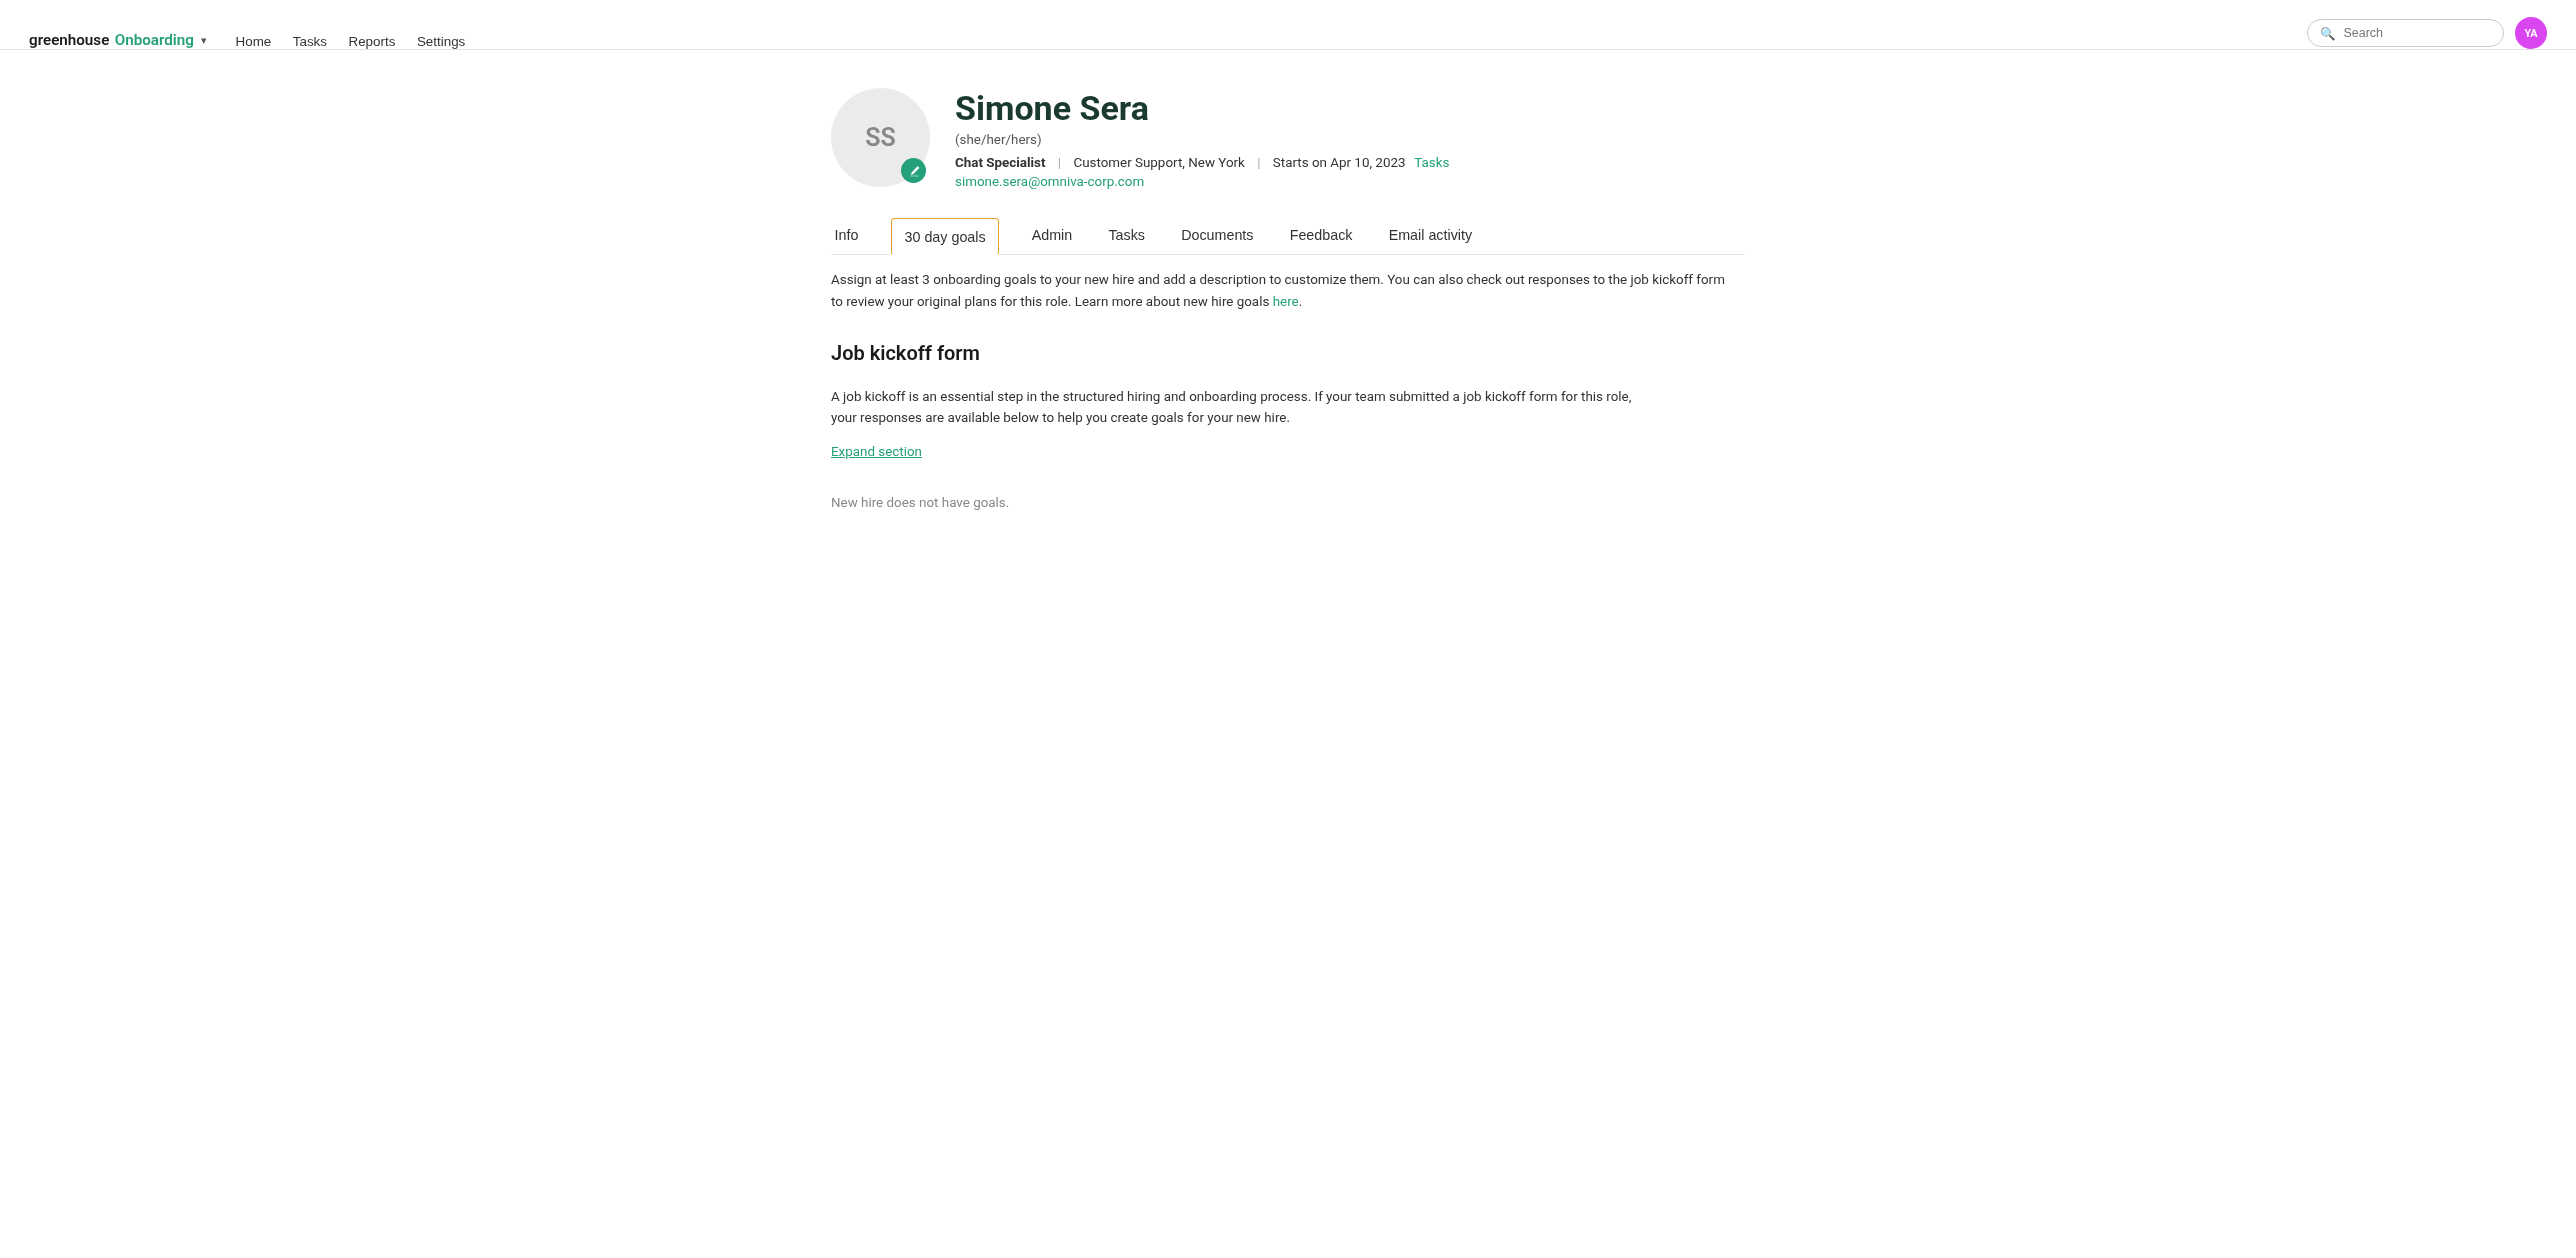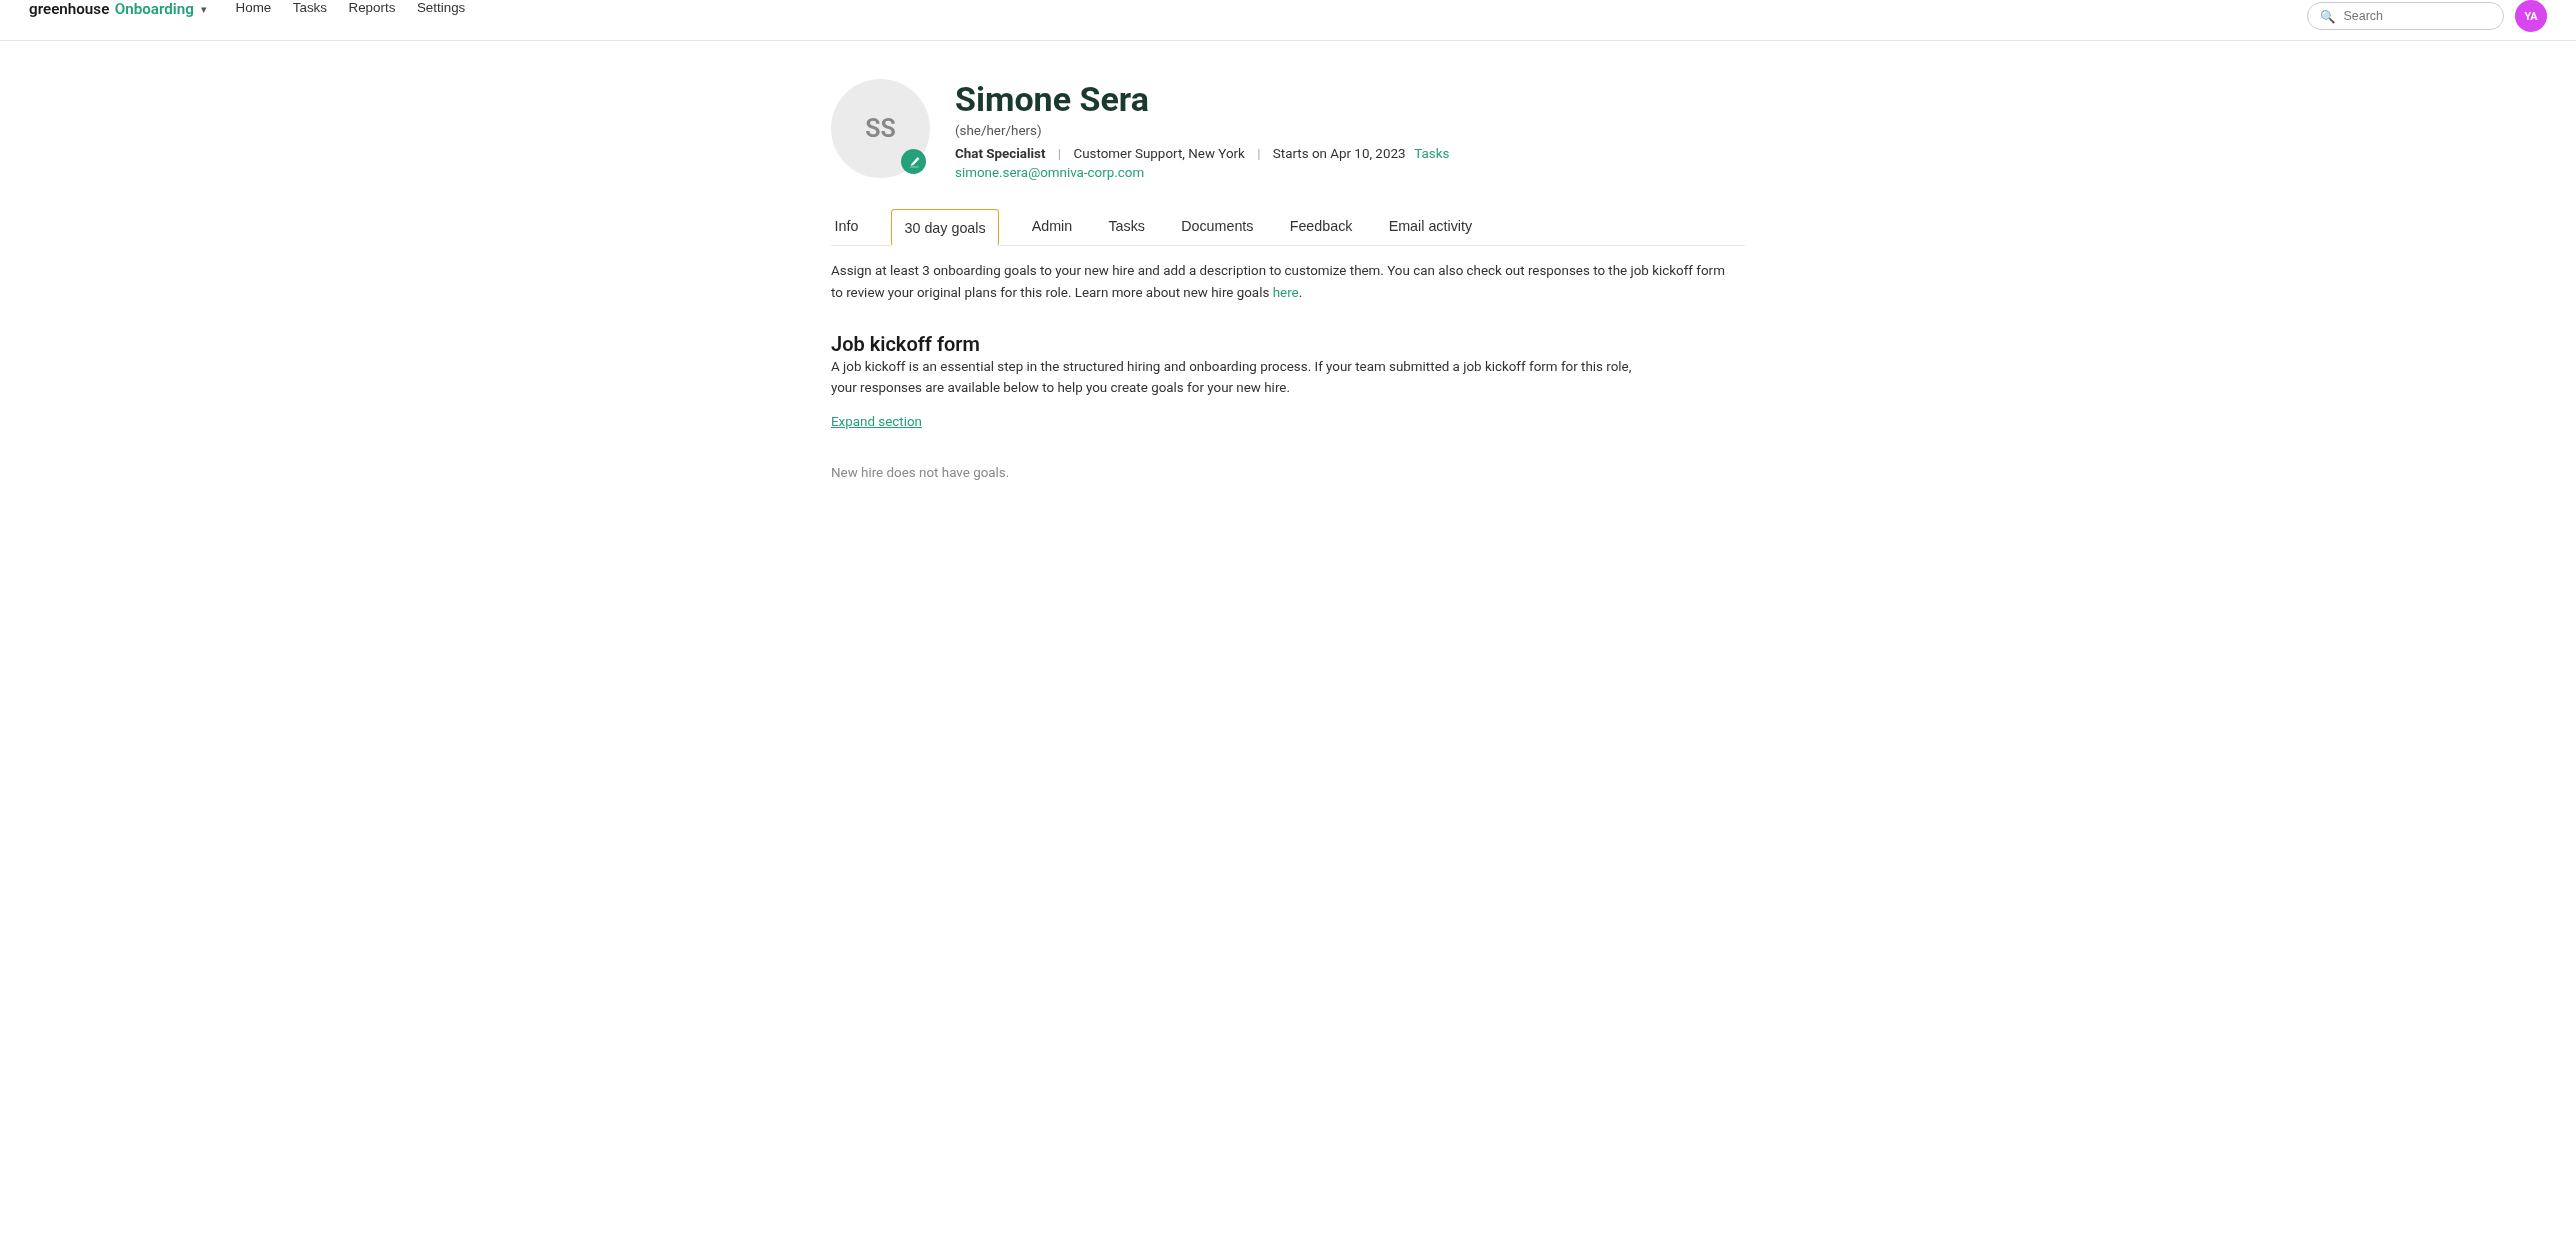--- a/index.html
+++ b/index.html
@@ -1,20 +1,20 @@
 <!DOCTYPE html>
 <html style="font-size:14.3px"><head>
   <meta charset="utf-8">
   <style>
     * { box-sizing: border-box; margin: 0; padding: 0; }
     body { font-family: -apple-system, BlinkMacSystemFont, 'Segoe UI', Roboto, sans-serif; background: #fff; color: #1a1a1a; font-size: 14.3px; }
 
     
     .navbar {
-      display: flex; align-items: flex-start; padding: 0 29px; height: 41px;
+      display: flex; align-items: flex-end; padding: 0 29px; height: 50px;
       border-bottom: 0.9px solid #e5e5e5; background: #fff;
     }
     .nav-brand { display: flex; align-items: center; gap: 5.4px; margin-right: 29px; }
     .brand-greenhouse { font-size: 15.2px; font-weight: 600; color: #1a1a1a; }
     .brand-onboarding { font-size: 15.2px; font-weight: 600; color: #24a07a; }
     .brand-chevron { font-size: 10.8px; color: #555; margin-left: 1.8px; }
     .nav-links { display: flex; gap: 21.5px; align-items: center; flex: 1; }
     .nav-link { font-size: 13.4px; color: #333; text-decoration: none; cursor: pointer; background: none; border: none; }
     .nav-right { display: flex; align-items: center; gap: 10.8px; margin-left: auto; }
     .search-box {
@@ -69,21 +69,21 @@
     }
     .tab.active::after {
       content: '';
       position: absolute; bottom: -1.8px; left: 0; right: 0; height: 1.8px; background: #fff;
     }
 
     
     .description-text { font-size: 13.4px; color: #333; line-height: 1.6; margin-bottom: 29px; max-width: 896px; }
     .description-text a { color: #24a07a; text-decoration: none; }
 
-    .section-heading { font-size: 20px; font-weight: 600; color: #1a1a1a; margin-bottom: 0; }
+    .section-heading { font-size: 20px; font-weight: 600; color: #1a1a1a; margin-bottom: 21px; }
     .section-body { font-size: 13.4px; color: #333; line-height: 1.6; margin-bottom: 14.3px; max-width: 807px; }
 
     .expand-link { color: #24a07a; font-size: 13.4px; text-decoration: underline; cursor: pointer; display: inline-block; margin-bottom: 36px; }
 
     .goals-row { display: flex; align-items: center; justify-content: space-between; margin-bottom: 10.8px; }
     .goals-heading { font-size: 20px; font-weight: 600; color: #1a1a1a; }
     .create-btn {
       background: #3b5bdb; color: #fff; border: none; border-radius: 21.5px;
       padding: 12.5px 25px; font-size: 15.2px; font-weight: 600; cursor: pointer;
       white-space: nowrap;

